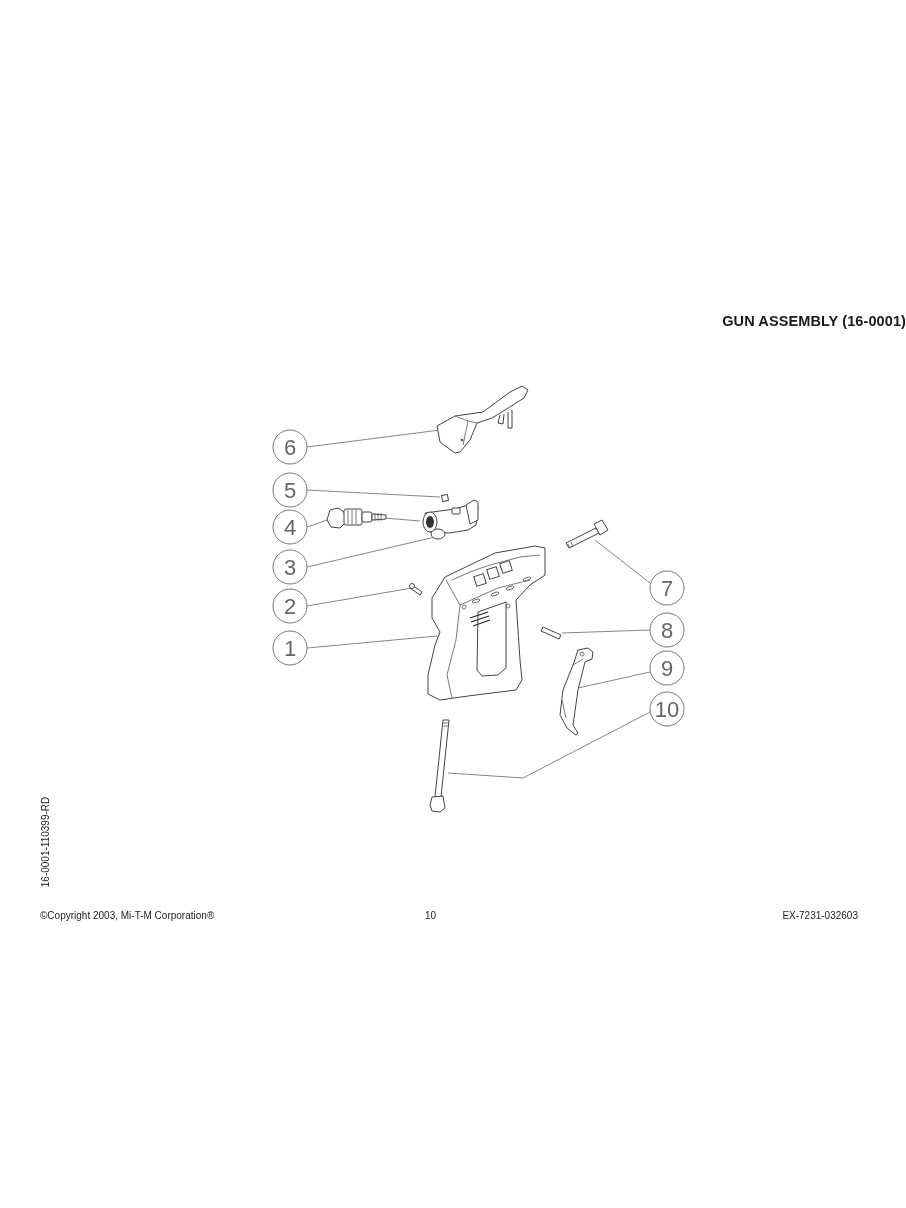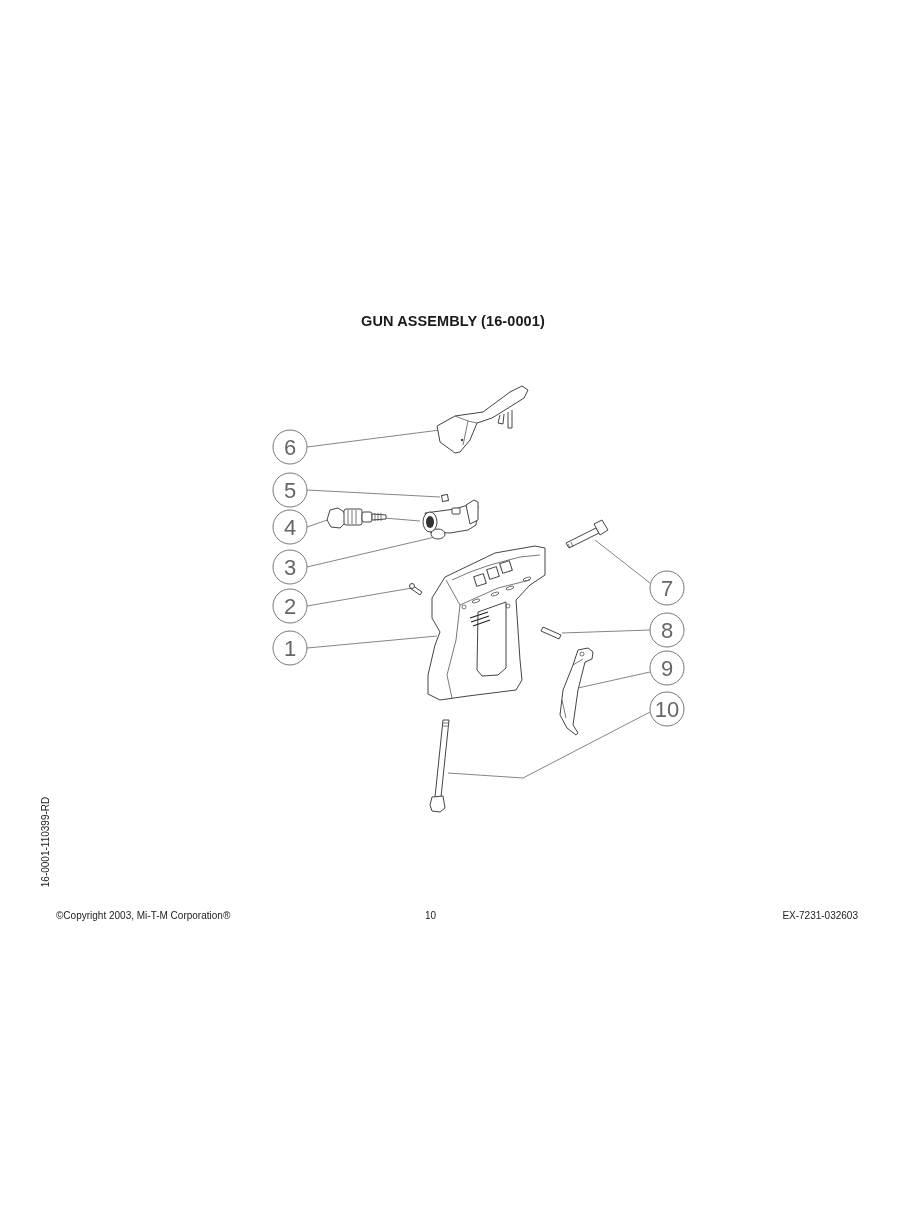--- a/index.html
+++ b/index.html
@@ -1,23 +1,23 @@
 <!DOCTYPE html>
 <html><head>
   <meta charset="utf-8">
   <style>
     html, body { margin: 0; padding: 0; background: #ffffff; }
     body { width: 906px; height: 1208px; position: relative; overflow: hidden;
            font-family: "Liberation Sans", sans-serif; color: #1a1a1a; }
-    .title { position: absolute; left: 0; width: 906px; top: 313px; text-align: center;
+    .title { position: absolute; left: 0; width: 906px; top: 313px; text-align: right;
              font-weight: bold; font-size: 14.5px; letter-spacing: 0.1px; }
     .side-code { position: absolute; left: 45px; top: 842px; transform: translate(-50%, -50%) rotate(-90deg);
                  font-size: 10px; white-space: nowrap; color: #222; }
     .footer { position: absolute; top: 910px; font-size: 10px; color: #222; white-space: nowrap; }
-    .footer.left { left: 40px; margin-left: 16px; }
+    .footer.left { left: 40px; }
     .footer.center { left: 425px; }
     .footer.right { right: 48px; }
     svg.diagram { position: absolute; left: 0; top: 0; }
     .callout-num { font-family: "Liberation Sans", sans-serif; font-size: 22px; font-weight: 300; fill: #666; }
     .part { fill: #fff; stroke: #444; stroke-width: 1; stroke-linejoin: round; }
     .thin { fill: none; stroke: #555; stroke-width: 0.8; }
     .leader { fill: none; stroke: #777; stroke-width: 0.9; }
     .ring { fill: #fff; stroke: #777; stroke-width: 1; }
   </style>
 </head>

